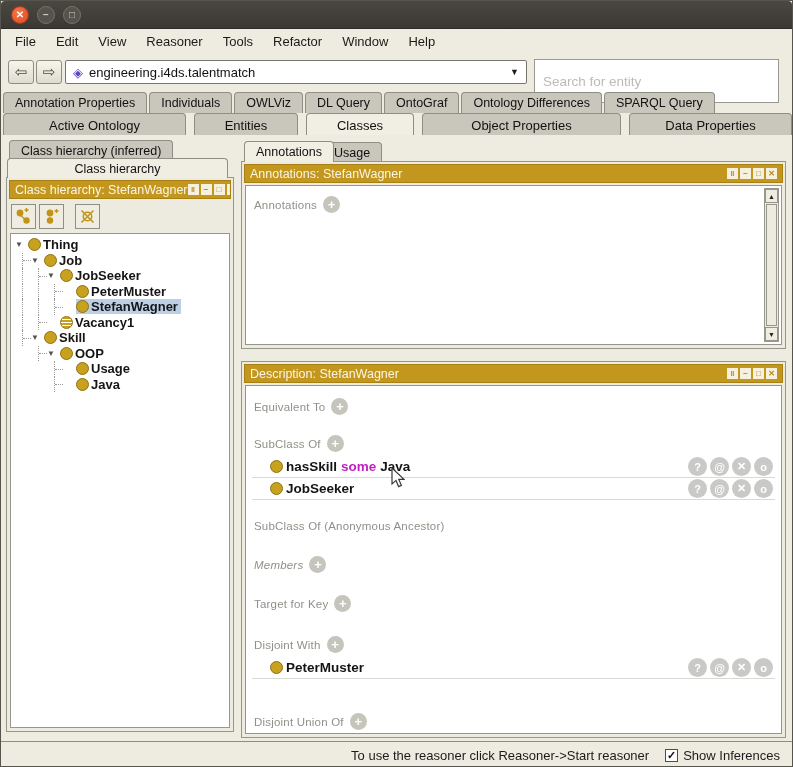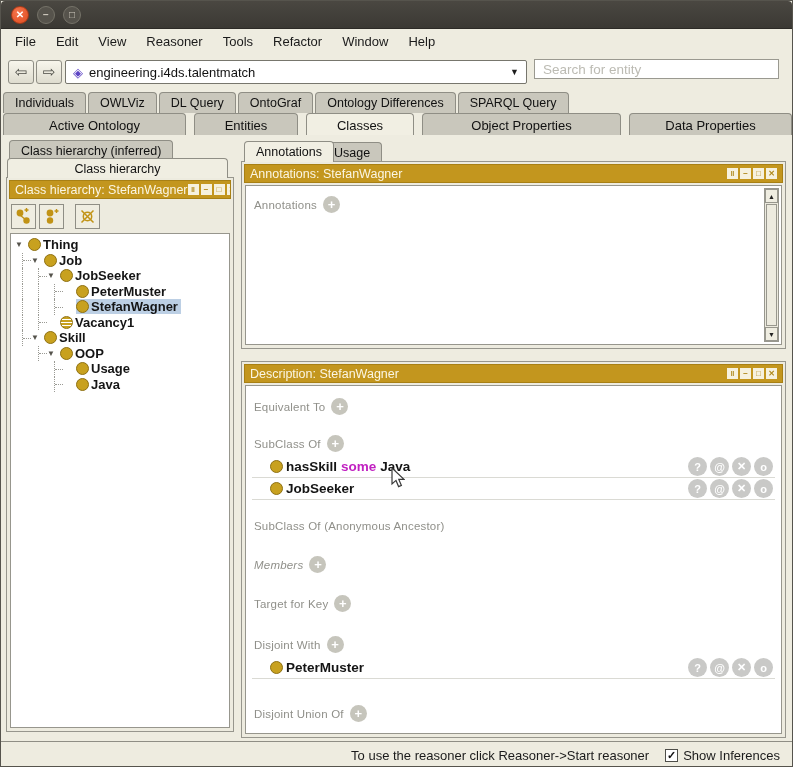--- a/index.html
+++ b/index.html
@@ -25,21 +25,21 @@
 
   
   .navbtn { position:absolute; top:59px; width:26px; height:24px;
     background:linear-gradient(#F8F6EC,#DEDCCF); border:1px solid #8F8E85; border-radius:3px;
     display:flex; align-items:center; justify-content:center; font-size:15px; color:#4a4a44; }
   .combo { position:absolute; left:64px; top:59px; width:462px; height:24px; background:#fff;
     border:1px solid #77766D; border-radius:2px; display:flex; align-items:center; }
   .combo .diamond { color:#5C43C4; font-size:13px; margin:0 6px 0 7px; }
   .combo .val { font-size:13px; color:#121212; flex:1; }
   .combo .caret { font-size:9px; color:#1c1c1c; margin-right:7px; }
-  .search { position:absolute; left:533px; top:58px; width:245px; height:20px;
+  .search { position:absolute; left:533px; top:58px; width:245px; height:44px;
     border:1px solid #9A9990; background:#fff; font-size:13.5px; padding:0 8px;
     font-family:"Liberation Sans",sans-serif; color:#222; }
   .search::placeholder { color:#BCBBB3; }
 
   
   .tabs1 { position:absolute; left:2px; top:91px; display:flex; gap:2px; }
   .tabs2 { position:absolute; left:2px; top:112px; width:789px; display:flex; gap:8px; }
   .tab { background:#C9C7BC; border:1px solid #8F8E85; border-bottom:none;
     border-radius:4px 4px 0 0; padding:3px 11px 3px; font-size:12.5px; color:#111;
     white-space:nowrap; text-align:center; }
@@ -151,20 +151,21 @@
     <span>⇨</span>
   </div>
   <div class="combo">
     <span class="diamond">◈</span>
     <span class="val">engineering.i4ds.talentmatch</span>
     <span class="caret">▼</span>
   </div>
   <input class="search" placeholder="Search for entity" style="">
 
   <div class="tabs1">
+    <span class="tab">Annotation Properties</span>
     <span class="tab">Individuals</span>
     <span class="tab">OWLViz</span>
     <span class="tab">DL Query</span>
     <span class="tab">OntoGraf</span>
     <span class="tab">Ontology Differences</span>
     <span class="tab">SPARQL Query</span>
   </div>
 
   <div class="tabs2">
     <span class="tab" style="width:183px;">Active Ontology</span>
@@ -383,21 +384,21 @@
         <span class="ci"></span>
         <span>PeterMuster</span>
         <span class="acts">
           <i class="act">?</i>
           <i class="act">@</i>
           <i class="act">✕</i>
           <i class="act">o</i>
         </span>
       </div>
 
-      <div class="sec" style="margin-top:22px;">
+      <div class="sec" style="margin-top:30px;">
         <span class="seclabel">Disjoint Union Of</span>
         <span class="plus">+</span>
       </div>
 
     </div>
   </div>
 
   <div class="statusbar">
     <span>To use the reasoner click Reasoner-&gt;Start reasoner</span>
     <span class="cbgroup">

